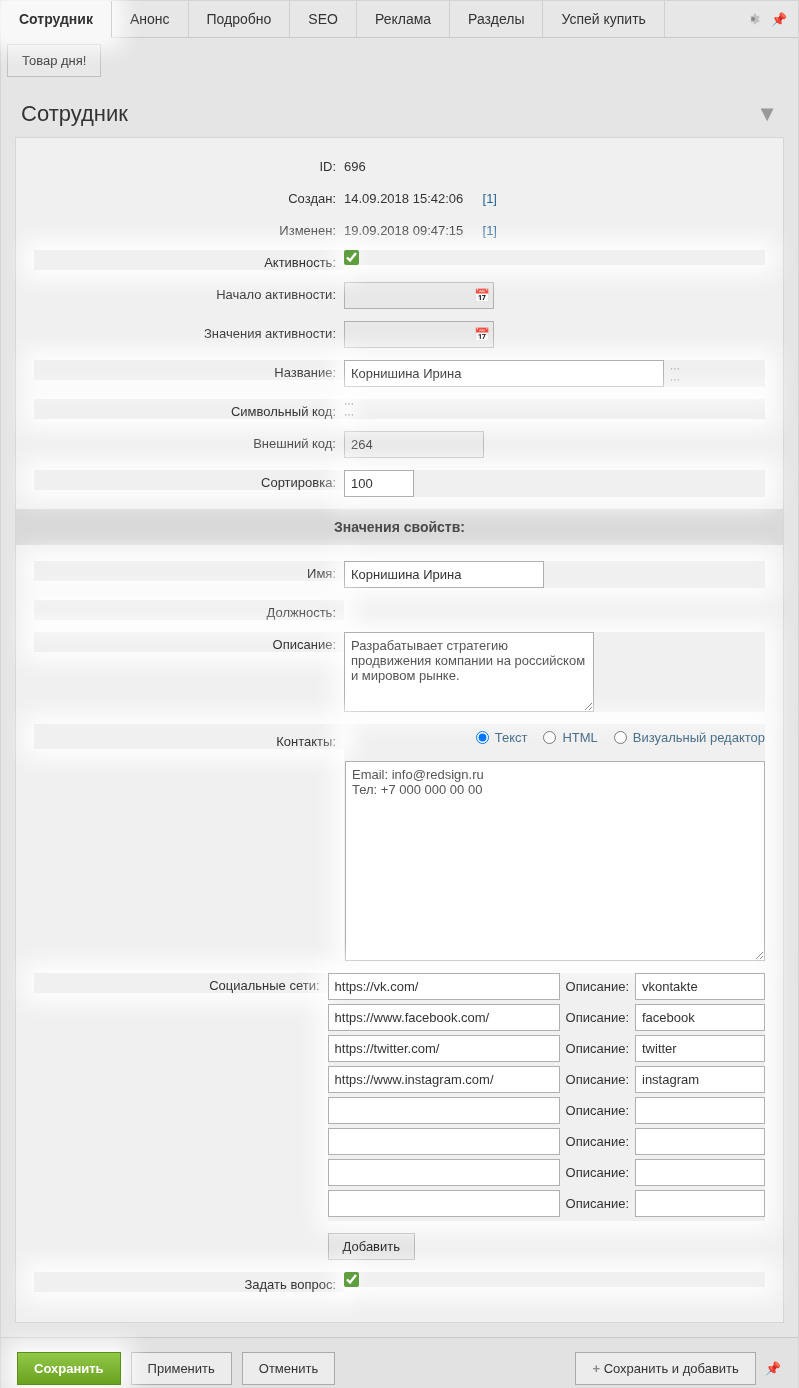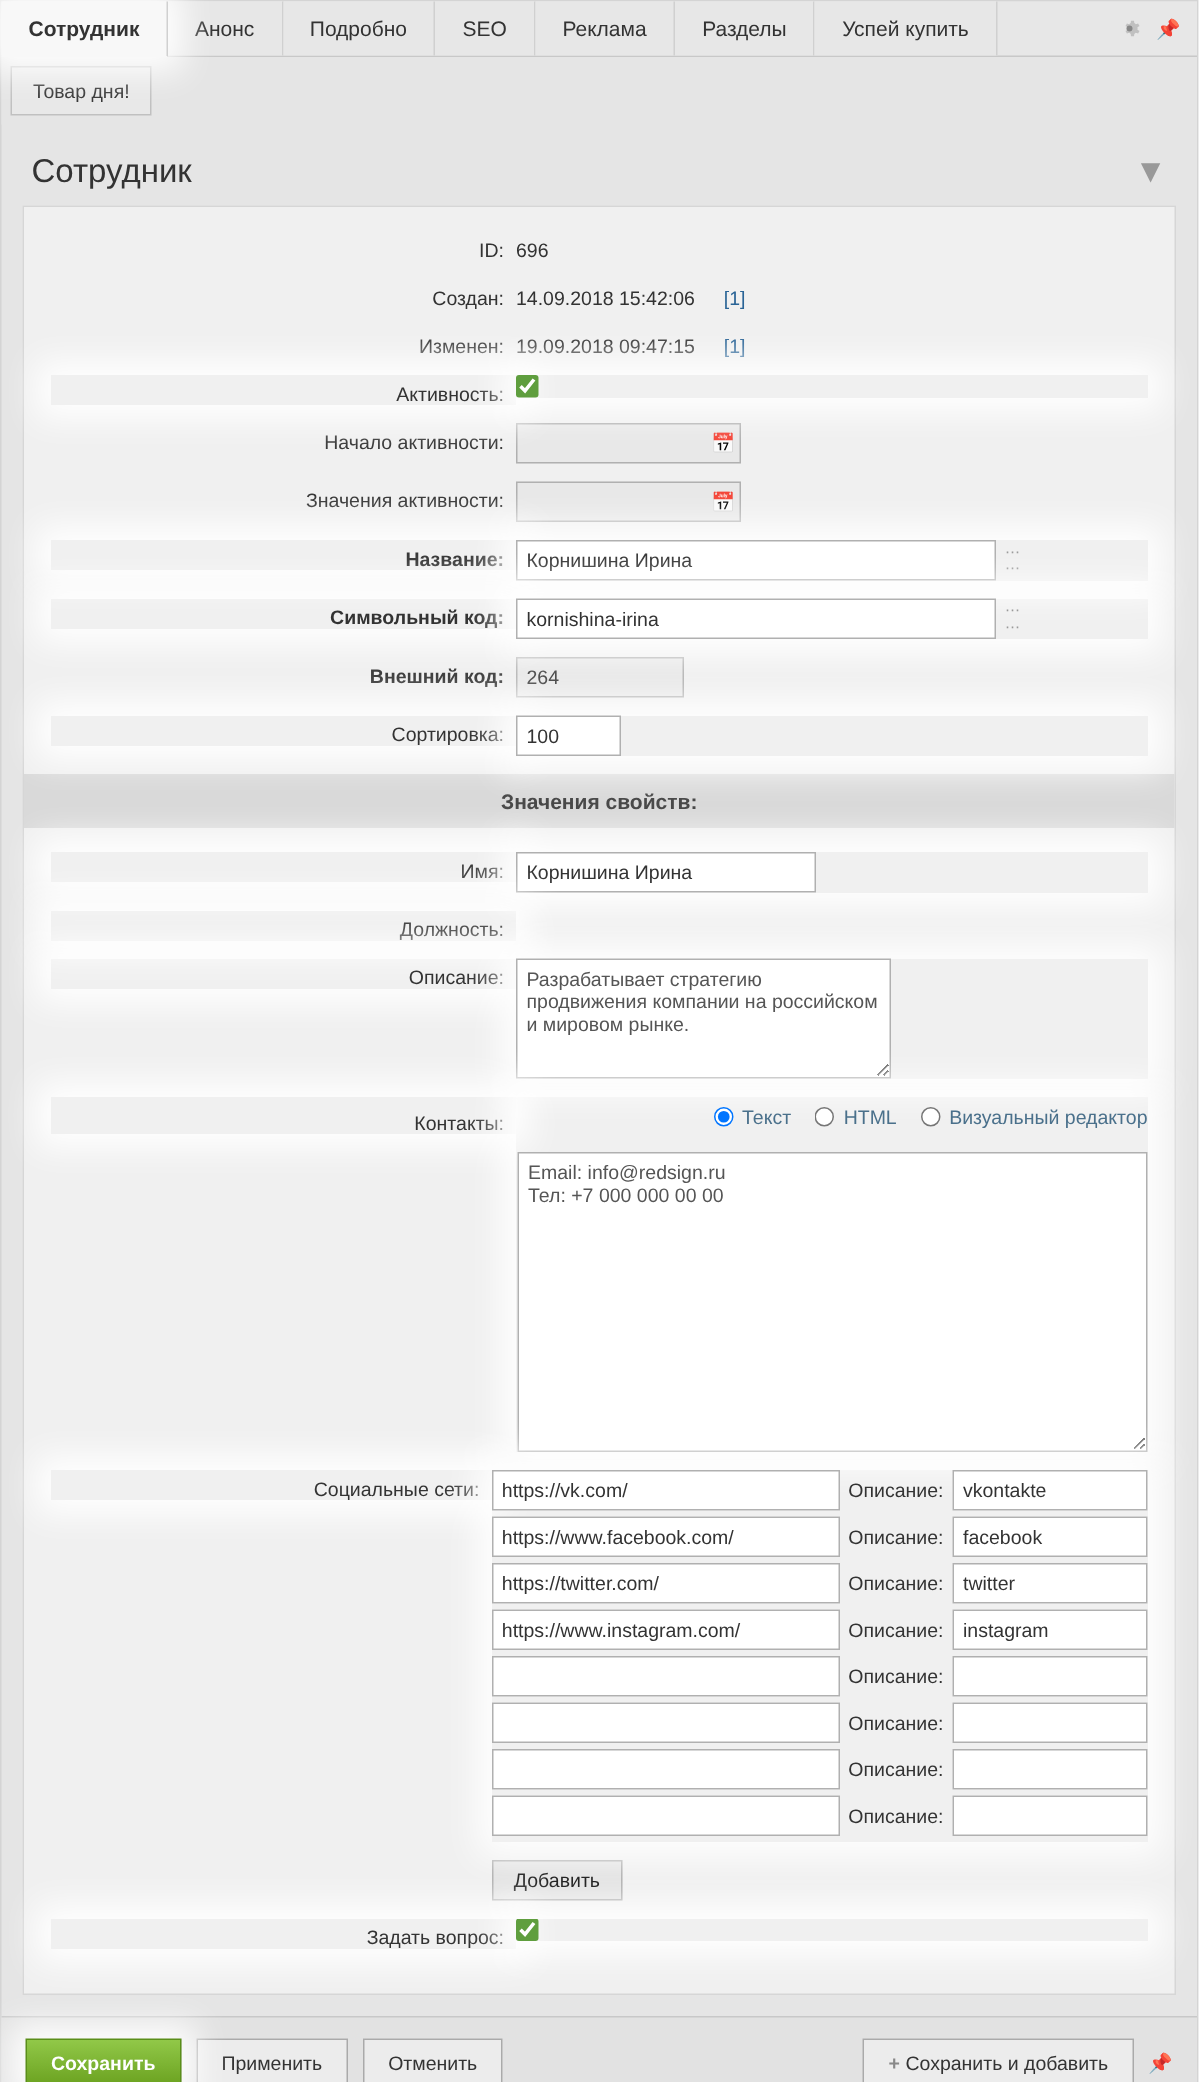--- a/index.html
+++ b/index.html
@@ -15,29 +15,29 @@
 .sub-tabs { padding: 6px; background: #e5e5e5; }
 .sub-tab { display: inline-block; padding: 8px 14px; background: #e8e8e8; border: 1px solid #c0c0c0; cursor: pointer; font-size: 13px; }
 
 .section-title { display: flex; align-items: center; padding: 18px 20px 10px; font-size: 22px; color: #333; }
 .section-title .chev { margin-left: auto; color: #999; }
 
 .form-area { margin: 0 14px 14px; background: #f0f0f0; border: 1px solid #d6d6d6; padding: 16px 18px 18px; }
 
 .row { display: flex; align-items: flex-start; margin-bottom: 12px; }
 .row .label { width: 310px; text-align: right; padding-right: 8px; padding-top: 5px; color: #333; font-size: 13px; }
-.row .label.bold { font-weight: bold; }
+.row .label.bold { font-weight: normal; }
 .row .value { flex: 1; display: flex; align-items: center; gap: 6px; }
 
 input[type="text"], textarea { border: 1px solid #b0b0b0; background: #fff; padding: 5px 6px; font-size: 13px; color: #333; font-family: inherit; }
 input[type="text"].wide { width: 320px; }
 input[type="text"].mid { width: 200px; }
 input[type="text"].small { width: 70px; }
 input[type="text"].date { width: 150px; background: #e8e8e8; }
-input[type="text"].ext { width: 112px; background: #e8e8e8; }
+input[type="text"].ext { width: 140px; background: #e8e8e8; }
 textarea.desc { width: 250px; height: 80px; color: #555; resize: both; }
 textarea.contacts { width: 420px; height: 200px; color: #555; }
 
 input[type="checkbox"] { width: 15px; height: 15px; accent-color: #5f9e3e; }
 input[type="radio"] { margin-right: 3px; }
 
 .link { color: #2a6496; text-decoration: none; }
 .static { color: #333; padding-top: 5px; }
 
 .icon-cal { width: 16px; height: 16px; margin-left: -26px; color: #888; cursor: pointer; pointer-events: auto; }
@@ -150,21 +150,20 @@
         <span class="icon-stack">
             <span>⋯</span>
             <span>⋯</span>
           </span>
       </div>
     </div>
 
     <div class="row">
       <div class="label bold highlight">Символьный код:</div>
       <div class="value highlight">
-        <input type="text" class="wide" value="kornishina-irina" style="">
         <span class="icon-stack">
             <span>⋯</span>
             <span>⋯</span>
           </span>
       </div>
     </div>
 
     <div class="row">
       <div class="label bold">Внешний код:</div>
       <div class="value">

